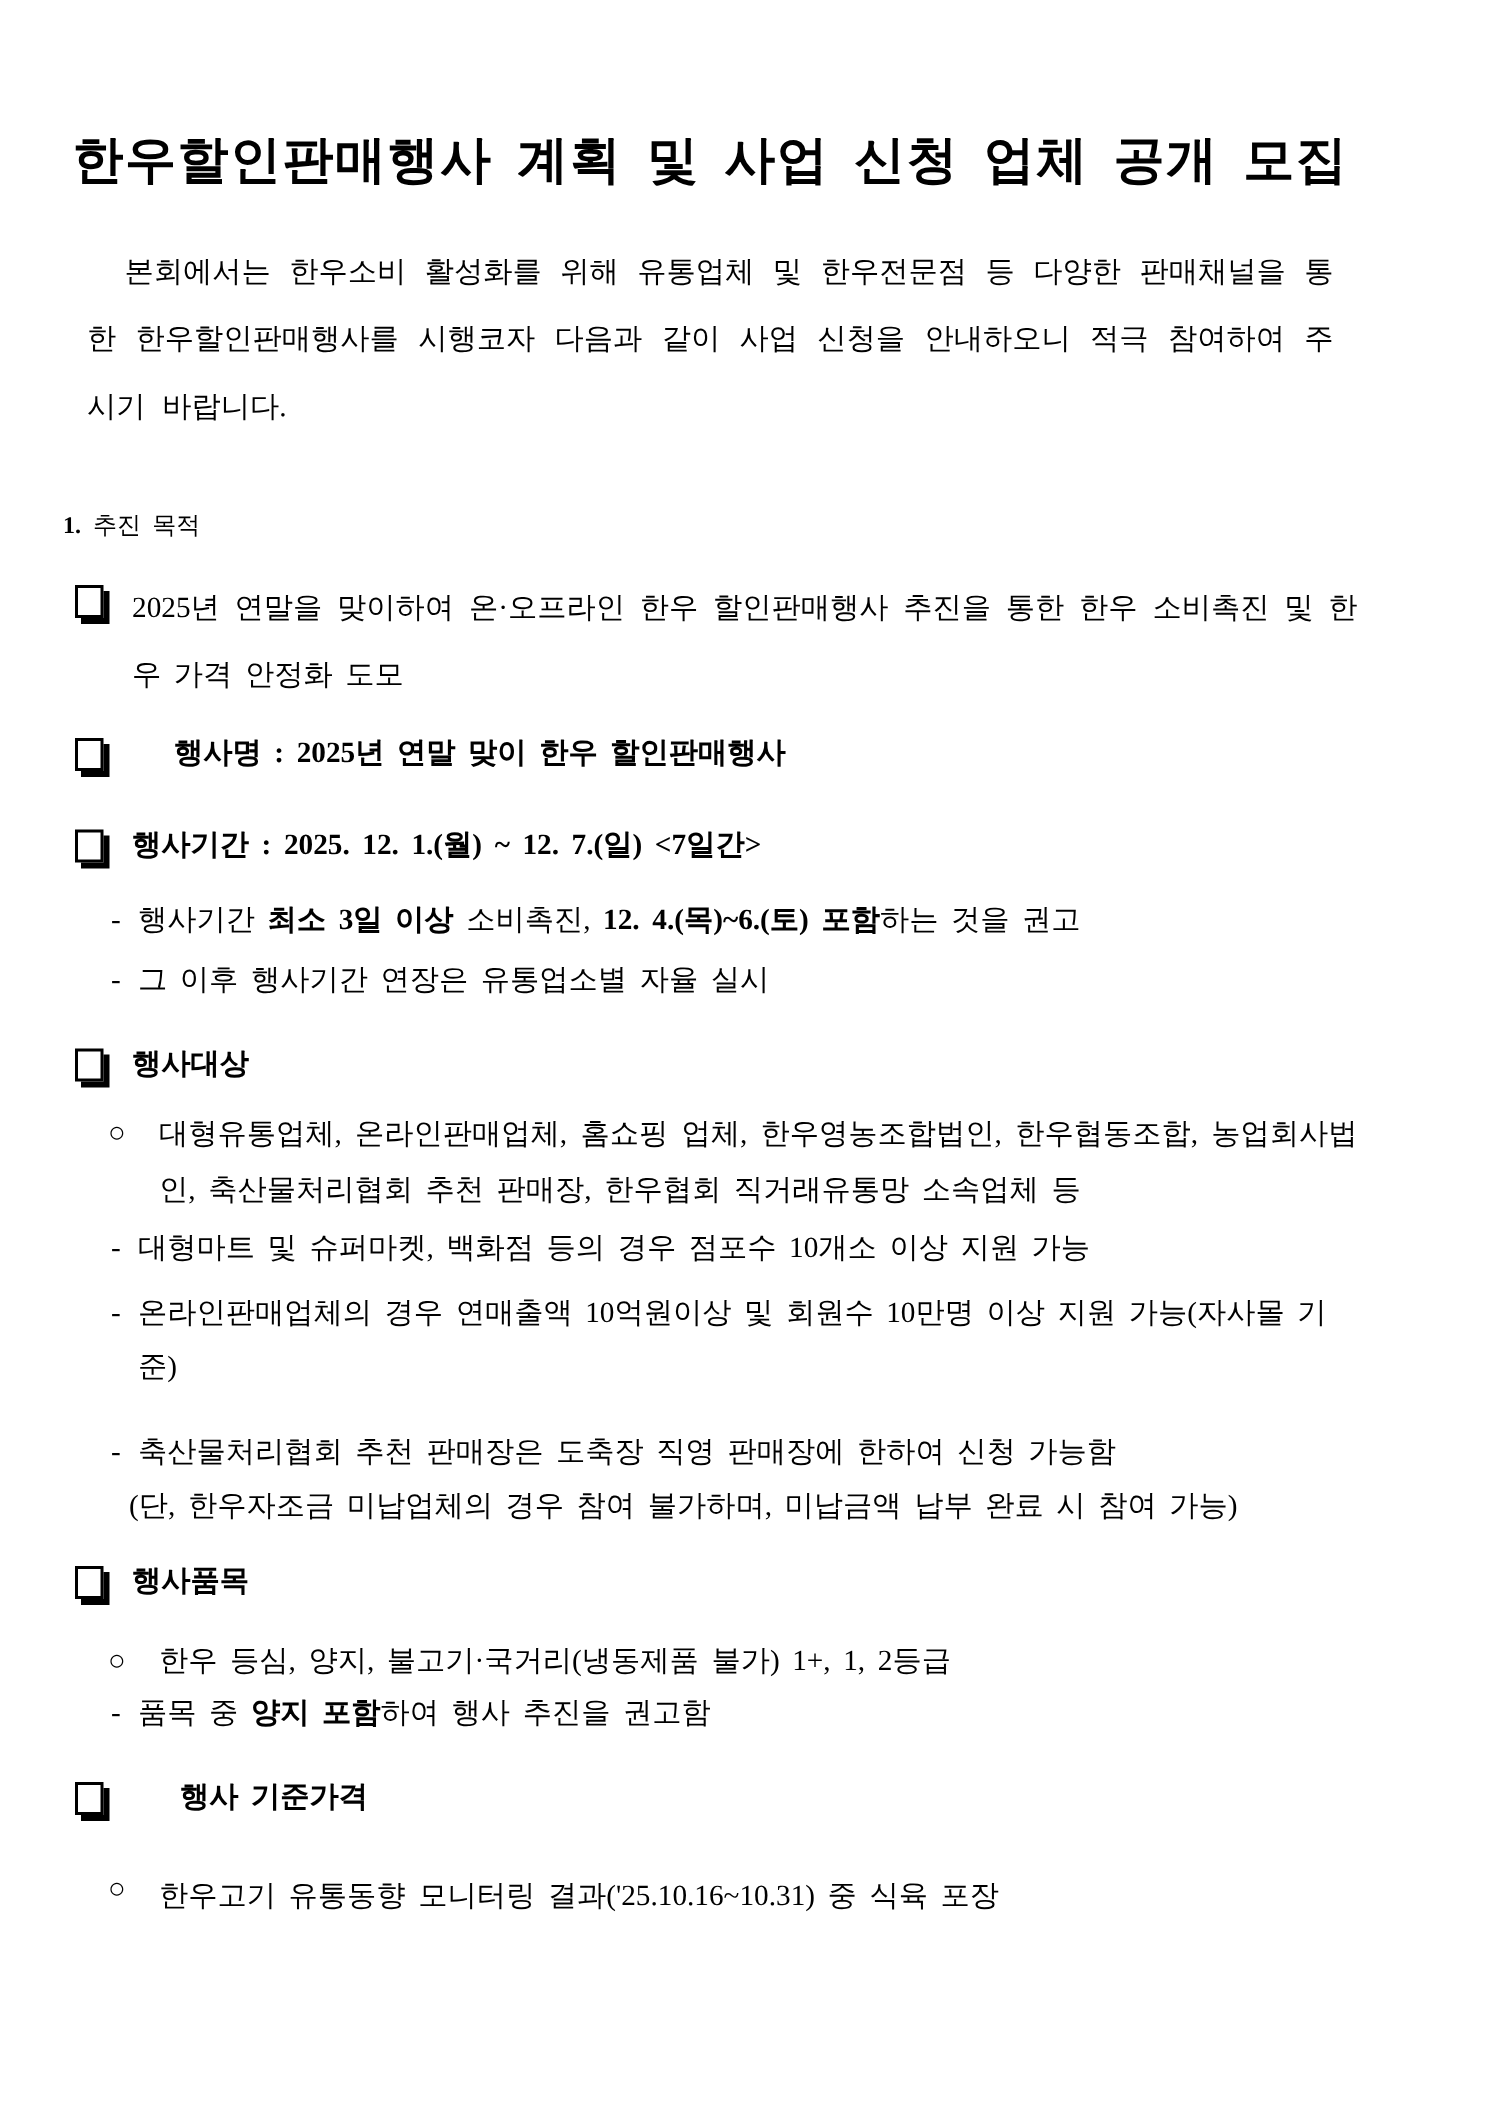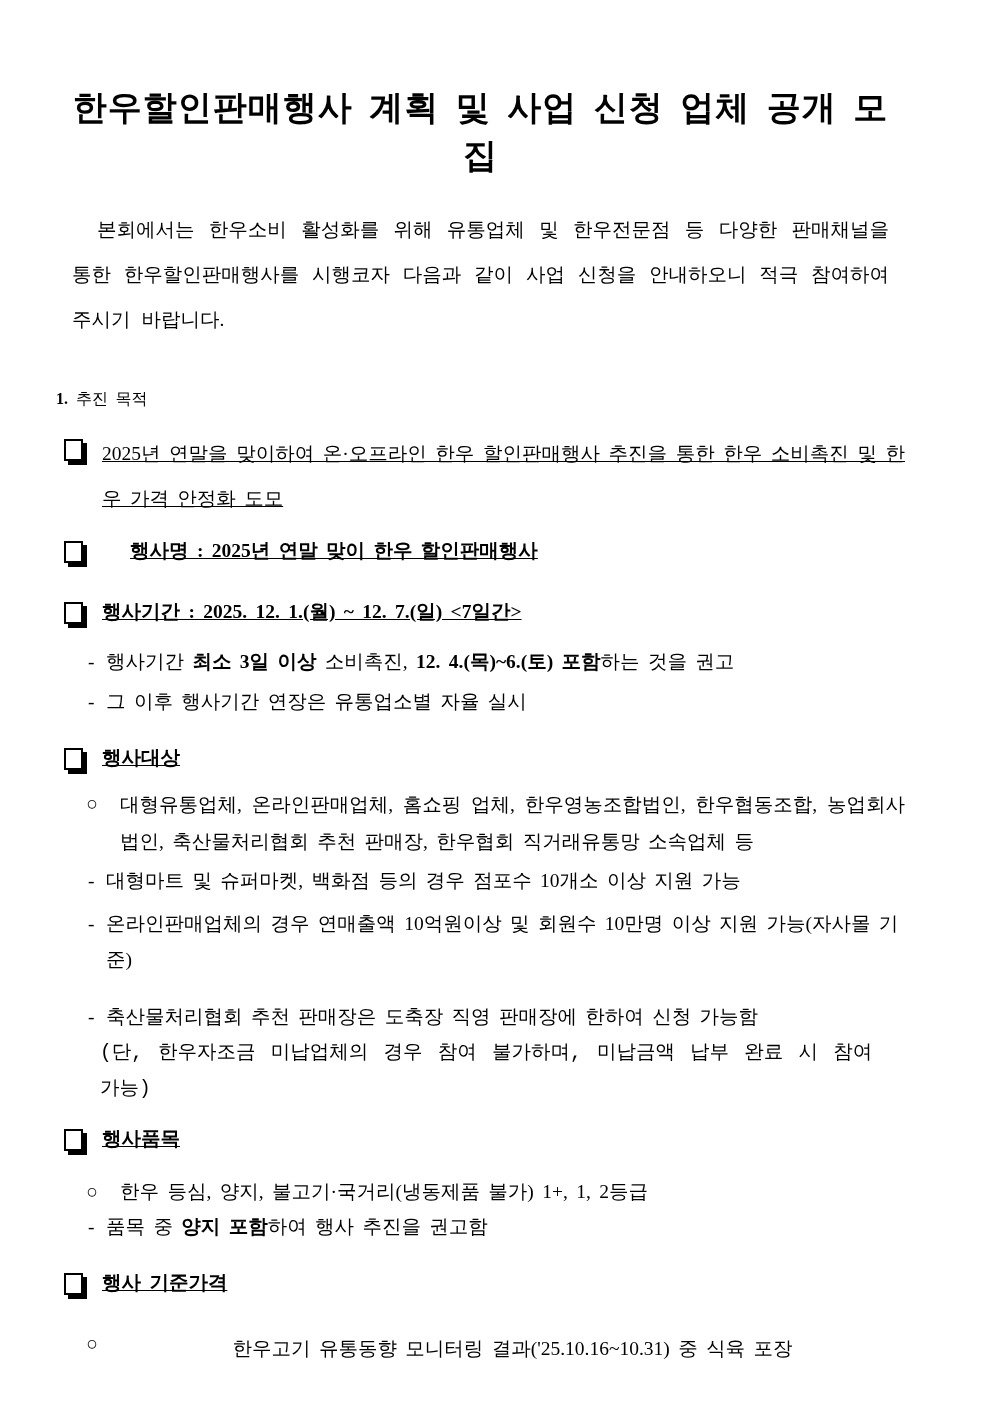--- a/index.html
+++ b/index.html
@@ -4,21 +4,21 @@
 <style>
   html,body{margin:0;padding:0;}
   body{
     width:992px;height:1403px;
     background:#ffffff;
     color:#000000;
     font-family:"Liberation Serif","DejaVu Serif",serif;
     overflow:hidden;
   }
   .doc{
-    padding:84px 87px 0 56px;
+    padding:84px 87px 0 42px;
     font-size:19.5px;
     word-spacing:0.18em;
   }
   
   .title{
     text-align:center;
     font-size:34px;
     font-weight:bold;
     letter-spacing:1px;
     word-spacing:7px;
@@ -40,58 +40,58 @@
     font-size:16px;
     line-height:36px;
     margin:39px 0 0 0;
   }
   .sec-head .num{font-weight:bold;margin-right:8px;}
   
   .row{display:flex;line-height:36px;}
   .bullet-col{flex:none;}
   .txt{flex:1;}
   
-  .box-row{margin-left:8px;text-decoration:underline;}
+  .box-row{margin-left:8px;}
   .box-row .bullet-col{width:38px;padding-top:6px;}
   .chk{
     display:inline-block;
     width:15px;height:18px;
     background:#fff;
     border:2px solid #000;
     box-shadow:4px 4px 0 0 #000;
   }
   .box-row .txt{font-weight:bold;}
   .box-row.plain .txt{font-weight:normal;}
   
   .circle-row{margin-left:30px;}
   .circle-row .bullet-col{width:34px;}
   
   .dash-row{margin-left:32px;}
   .dash-row .bullet-col{width:18px;}
   
-  .sub-line{margin-left:44px;line-height:36px;font-family:Liberation Mono, monospace;}
+  .sub-line{margin-left:44px;line-height:36px;}
   .wrap2{line-height:45px;text-align:justify;word-break:break-all;}
   .wrap37{line-height:37px;text-align:justify;word-break:break-all;}
   b{font-weight:bold;}
   
   .mt-sec1item{margin-top:14px;}
   .mt-sec2{margin-top:24px;}
   .mt-name{margin-top:12px;gap:28px;}
   .mt-period{margin-top:19px;justify-content:flex-end;}
   .mt-dash1{margin-top:8px;}
   .mt-dash2{margin-top:4px;}
   .mt-target{margin-top:20px;}
   .mt-circle1{margin-top:4px;}
   .mt-mart{margin-top:3px;}
   .mt-online{margin-top:7px;}
   .mt-chuksan{margin-top:21px;}
   .mt-items{margin-top:14px;}
   .mt-item1{margin-top:11px;}
   .mt-note{margin-top:0px;line-height:34px;}
-  .mt-price{margin-top:21px;}
+  .mt-price{margin-top:21px;gap:32px;}
   .mt-price1{margin-top:19px;}
 </style>
 </head>
 <body>
 
 <div class="doc">
 
   <h1 class="title">한우할인판매행사 계획 및 사업 신청 업체 공개 모집</h1>
 
   <p class="intro">본회에서는 한우소비 활성화를 위해 유통업체 및 한우전문점 등 다양한 판매채널을 통한 한우할인판매행사를 시행코자 다음과 같이 사업 신청을 안내하오니 적극 참여하여 주시기 바랍니다.</p>
@@ -168,19 +168,19 @@
     <span class="txt"><span>품목 중 </span><b>양지 포함</b><span>하여 행사 추진을 권고함</span></span>
   </div>
 
   <div class="row box-row mt-price">
     <span class="bullet-col"><span class="chk"></span></span>
     <span class="txt">행사 기준가격</span>
   </div>
 
   <div class="row circle-row mt-price1">
     <span class="bullet-col">○</span>
-    <span class="txt" style="line-height:45px;text-align:center;">
+    <span class="txt" style="line-height:45px;">
       <span>한우고기 유통동향 모니터링 결과('25.10.16~10.31) 중 식육 포장</span><br>
       
     </span>
   </div>
 
 </div>
 
 </body></html>

